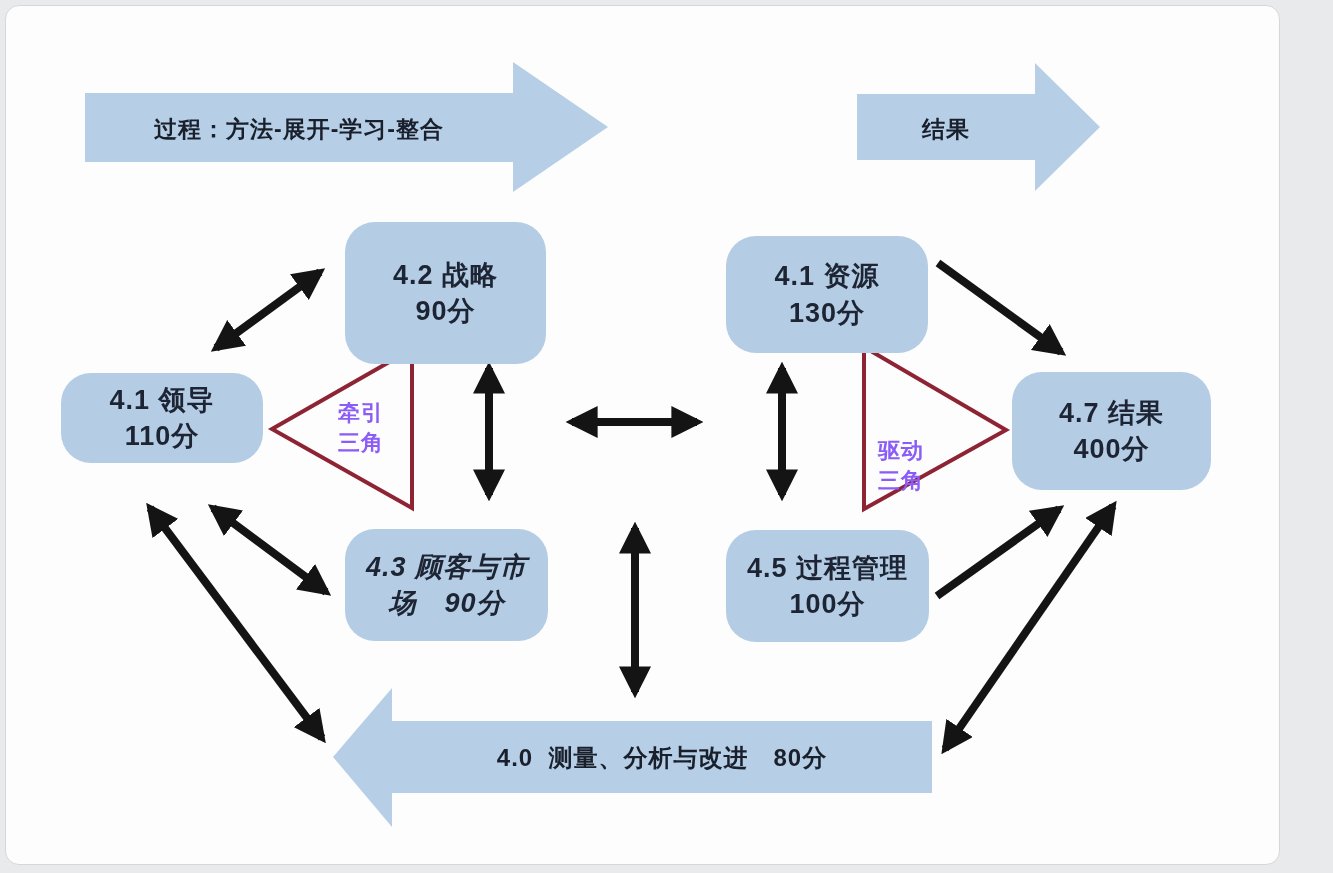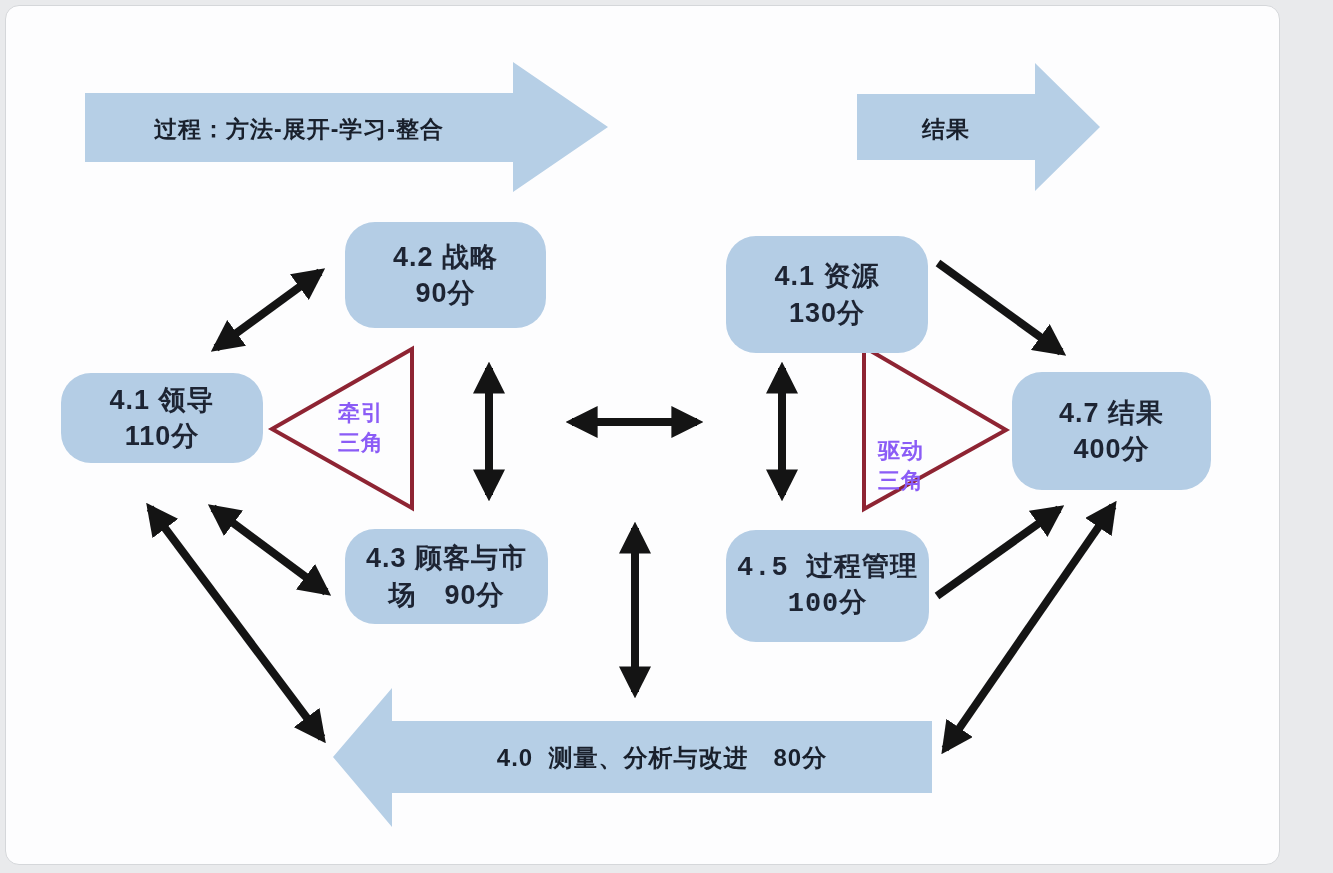--- a/index.html
+++ b/index.html
@@ -64,46 +64,46 @@
       <line x1="938" y1="263" x2="1061" y2="352" marker-end="url(#ah)"></line>
       <line x1="937" y1="596" x2="1059" y2="509" marker-end="url(#ah)"></line>
       <line x1="945" y1="749" x2="1113" y2="506" marker-start="url(#ah)" marker-end="url(#ah)"></line>
     </g>
   </svg>
 
   <div class="lbl arrow-lbl" style="left:857px;top:114px;width:178px;">结果</div>
   <div class="lbl arrow-lbl" style="left:85px;top:114px;width:428px;">过程：方法-展开-学习-整合</div>
   <div class="lbl bottom-lbl" style="left:392px;top:742px;width:540px;">4.0  测量、分析与改进　80分</div>
 
-  <div class="box" style="left:345px;top:222px;width:201px;height:106px;">
+  <div class="box" style="left:345px;top:222px;width:201px;height:142px;">
     <span>4.2 战略</span>
     <span>90分</span>
   </div>
 
   <div class="box" style="left:726px;top:236px;width:202px;height:117px;">
     <span>4.1 资源</span>
     <span>130分</span>
   </div>
 
   <div class="box" style="left:61px;top:373px;width:202px;height:90px;">
     <span>4.1 领导</span>
     <span>110分</span>
   </div>
 
   <div class="box" style="left:1012px;top:372px;width:199px;height:118px;">
     <span>4.7 结果</span>
     <span>400分</span>
   </div>
 
-  <div class="box" style="left:345px;top:529px;width:203px;height:95px;">
+  <div class="box" style="left:345px;top:529px;width:203px;height:112px;font-style:italic;">
     <span>4.3 顾客与市</span>
     <span>场　90分</span>
   </div>
 
-  <div class="box" style="left:726px;top:530px;width:203px;height:112px;font-family:Liberation Mono, monospace;">
+  <div class="box" style="left:726px;top:530px;width:203px;height:112px;">
     <span>4.5 过程管理</span>
     <span>100分</span>
   </div>
 
   <div class="tri-lbl" style="left:316px;top:398px;width:90px;">
     <div>牵引</div>
     <div>三角</div>
   </div>
   <div class="tri-lbl" style="left:858px;top:396px;width:86px;margin-top:40px;">
     <div>驱动</div>

